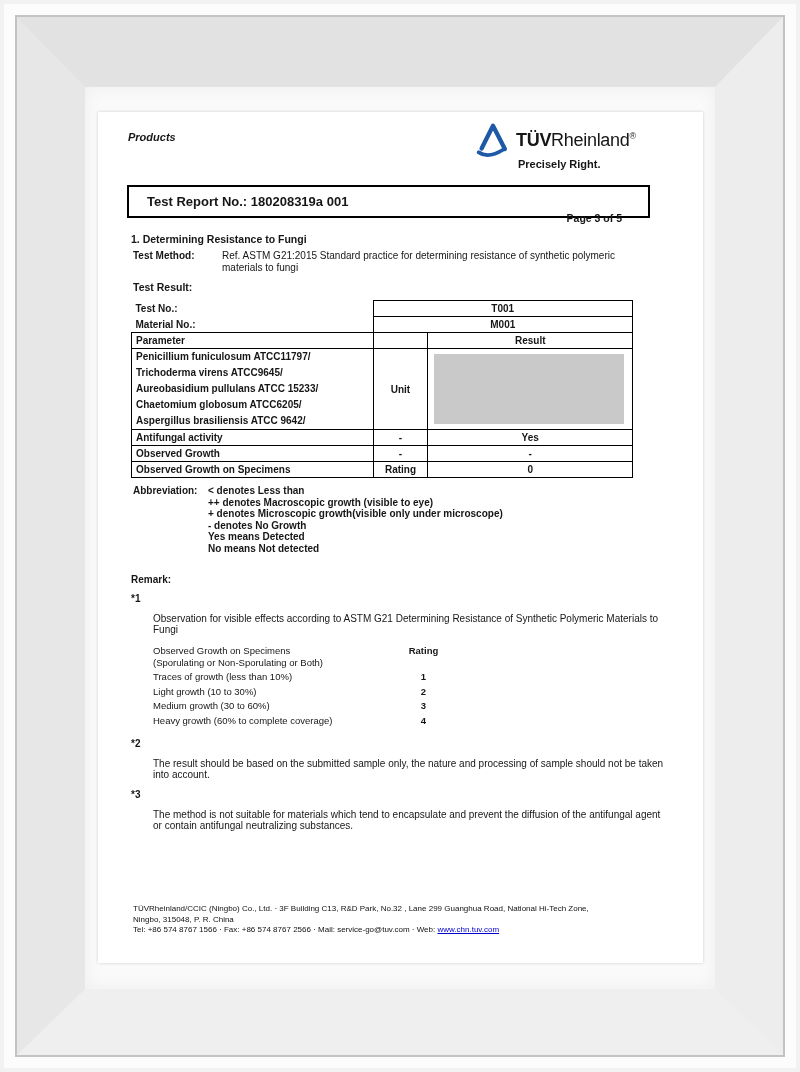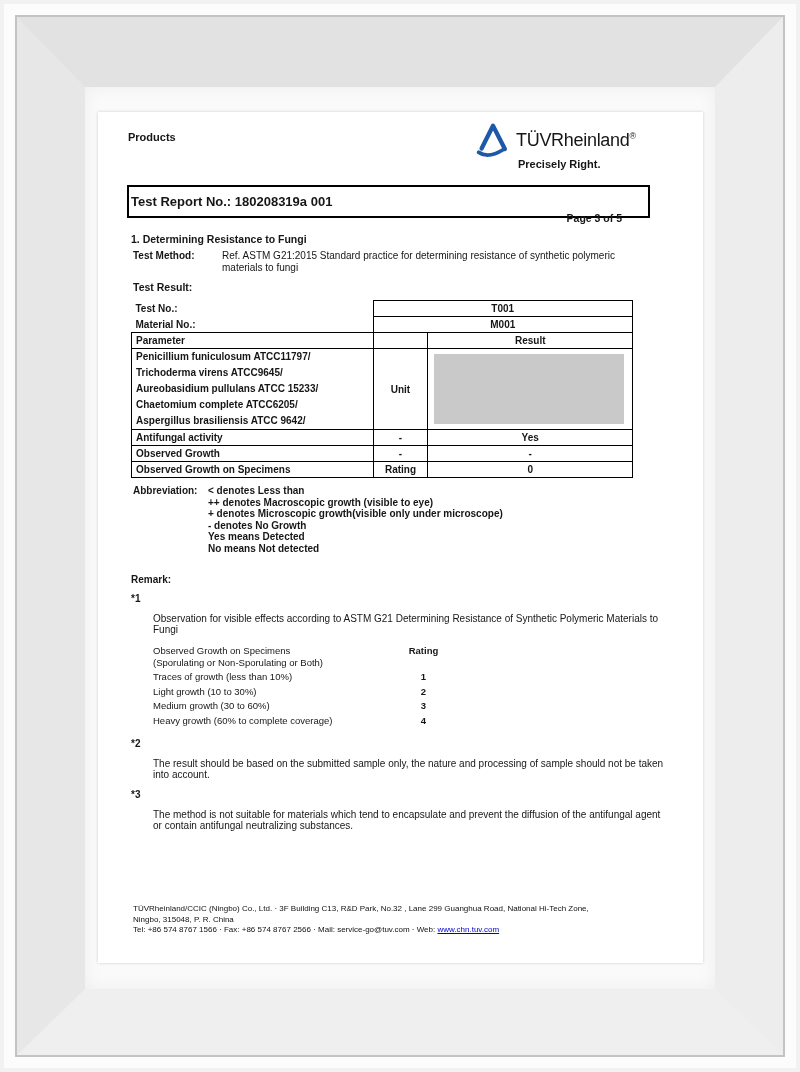--- a/index.html
+++ b/index.html
@@ -17,34 +17,34 @@
     border-style:solid;border-width:70px 68px 66px 68px;
     border-color:#e2e2e2 #ededed #efefef #e7e7e7;
     background:#fafafa;
     box-shadow:inset 0 0 18px rgba(0,0,0,0.05);
   }
   .paper{
     position:absolute;left:98px;top:112px;width:605px;height:851px;
     background:#ffffff;box-shadow:0 0 3px rgba(0,0,0,0.18);
   }
   
-  .products{position:absolute;left:30px;top:19px;font-size:11px;font-weight:bold;}
+  .products{position:absolute;left:30px;top:19px;font-size:11px;font-weight:bold;font-style:italic;}
   .logo{position:absolute;left:376px;top:8px;width:170px;}
   .logo-row{display:flex;align-items:center;}
   .logo-tri{width:38px;height:40px;flex:0 0 auto;margin-right:4px;}
   .logo-text{font-size:18px;letter-spacing:-0.3px;white-space:nowrap;}
-  .logo-text .b{font-weight:normal;text-align:right;}
+  .logo-text .b{font-weight:bold;text-align:right;}
   .logo-text .reg{font-size:9px;vertical-align:super;}
   .logo-tag{font-size:11px;font-weight:bold;margin:-2px 0 0 44px;}
   
   .banner{
     position:absolute;left:29px;top:73px;width:523px;height:33px;box-sizing:border-box;
     border:2px solid #000;display:flex;align-items:center;
   }
-  .banner-title{font-size:13px;font-weight:bold;padding-left:2px;}
+  .banner-title{font-size:13px;font-weight:bold;padding-left:18px;}
   .banner-page{font-size:10.5px;font-weight:bold;margin-left:auto;padding-right:26px;margin-top:32px;}
   
   .sec-heading{position:absolute;left:33px;top:121px;font-size:10.5px;font-weight:bold;}
   .test-method{position:absolute;left:35px;top:138px;display:flex;font-size:10px;line-height:11.5px;width:525px;}
   .test-method .lbl{font-weight:bold;width:89px;flex:0 0 auto;}
   .test-method .txt{width:432px;}
   .test-result-lbl{position:absolute;left:35px;top:169px;font-size:10.5px;font-weight:bold;}
   
   .rtable{
     position:absolute;left:33px;top:188px;width:502px;
@@ -133,21 +133,21 @@
     <tr>
       <td class="bx l">Parameter</td>
       <td class="bx"></td>
       <td class="bx c">Result</td>
     </tr>
     <tr>
       <td class="bx l organisms">
         <div>Penicillium funiculosum ATCC11797/</div>
         <div>Trichoderma virens ATCC9645/</div>
         <div>Aureobasidium pullulans ATCC 15233/</div>
-        <div>Chaetomium complete ATCC6205/</div>
+        <div>Chaetomium globosum ATCC6205/</div>
         <div>Aspergillus brasiliensis ATCC 9642/</div>
       </td>
       <td class="bx c">Unit</td>
       <td class="bx">
         <div class="gray-box"></div>
       </td>
     </tr>
     <tr>
       <td class="bx l">Antifungal activity</td>
       <td class="bx c">-</td>

